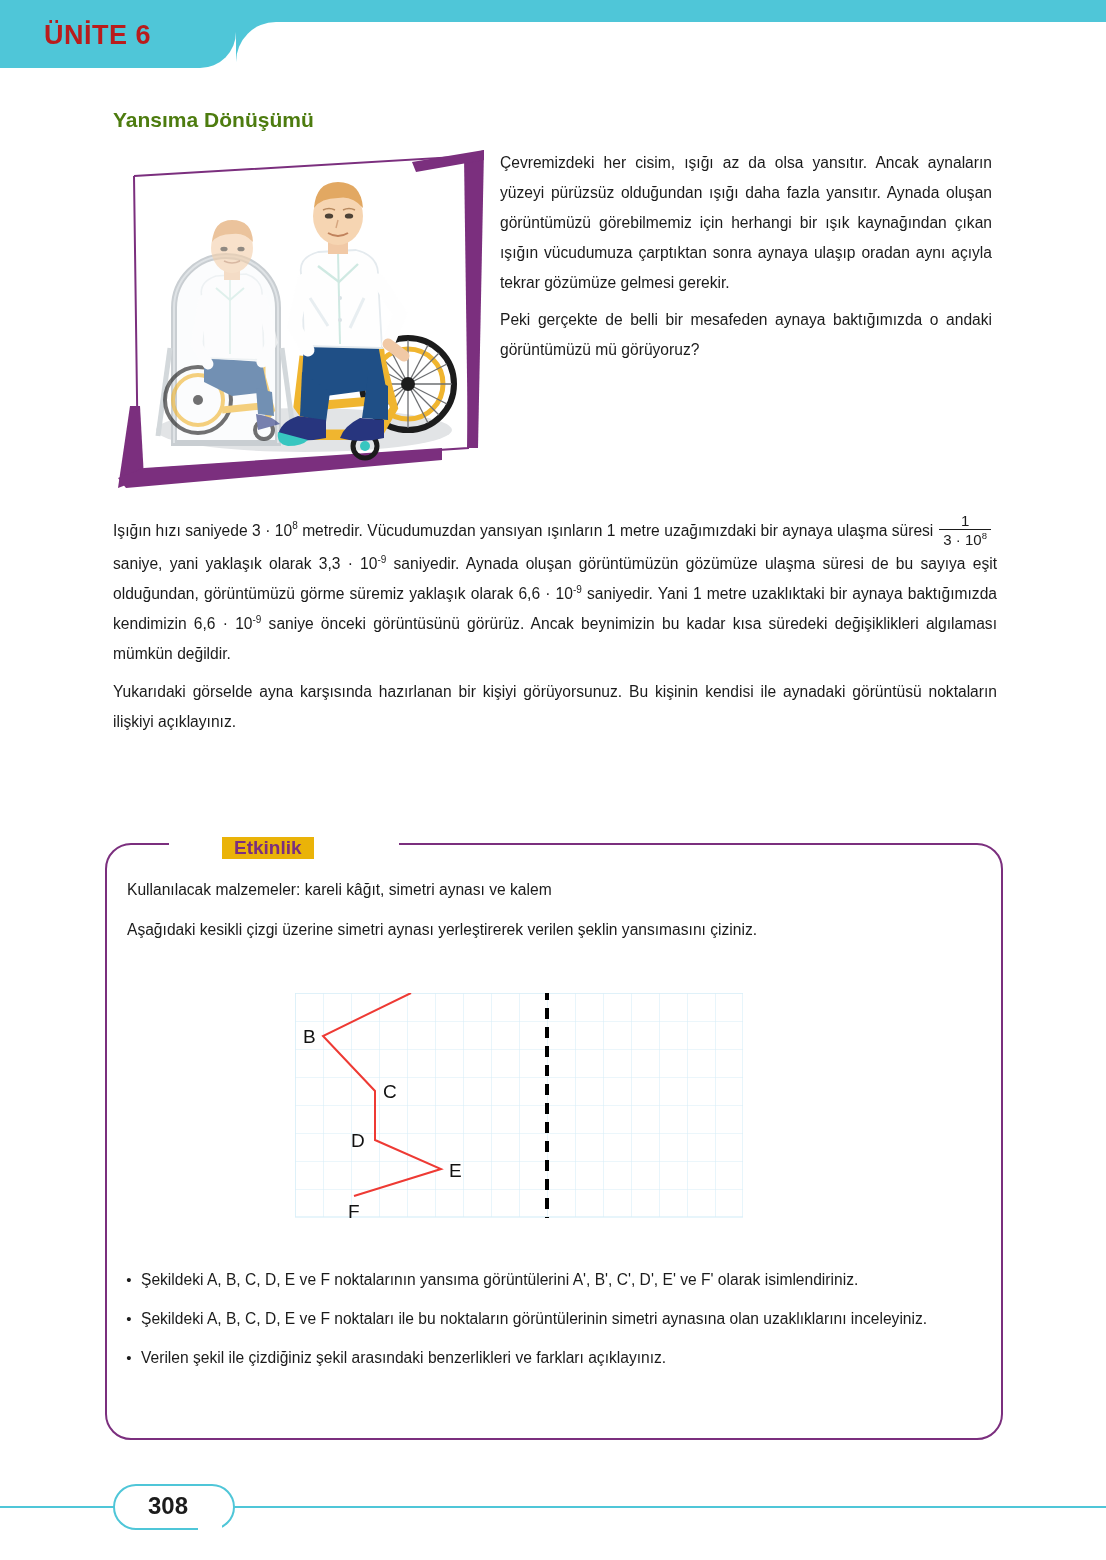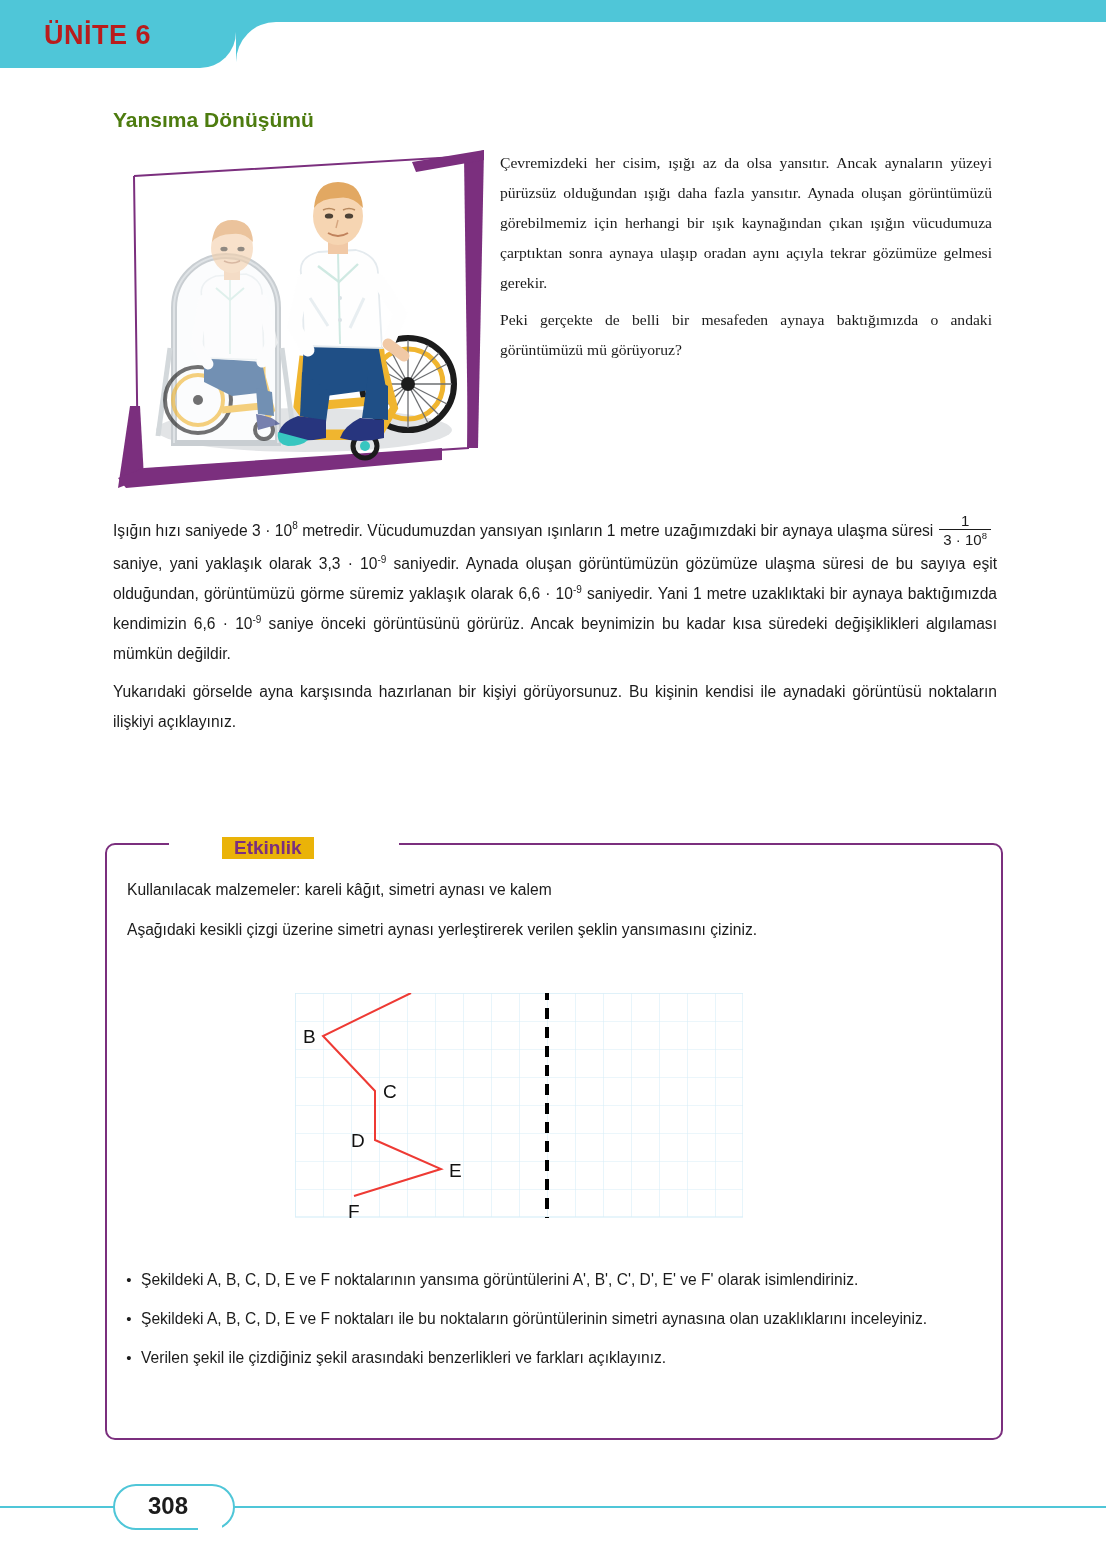--- a/index.html
+++ b/index.html
@@ -79,21 +79,20 @@
     height: 340px;
   }
   .illus-svg { display: block; }
 
   
   .intro-col {
     position: absolute;
     top: 148px;
     left: 500px;
     width: 492px;
-    font-family: Liberation Serif, serif;
   }
   .intro-col p {
     font-size: 15.6px;
     line-height: 30px;
     color: #1b1b1b;
     text-align: justify;
     margin-bottom: 7px;
   }
   .intro-col p:last-child { margin-bottom: 0; }
 
@@ -136,21 +135,21 @@
   .frac .den sup { font-size: 9.5px; }
 
   
   .etkinlik-box {
     position: absolute;
     top: 843px;
     left: 105px;
     width: 898px;
     height: 597px;
     border: 2px solid #7b2f7e;
-    border-radius: 10px;
+    border-radius: 26px;
   }
   .etkinlik-notch {
     position: absolute;
     top: -14px;
     left: 62px;
     width: 230px;
     height: 26px;
     background: #ffffff;
   }
   .etkinlik-label {

